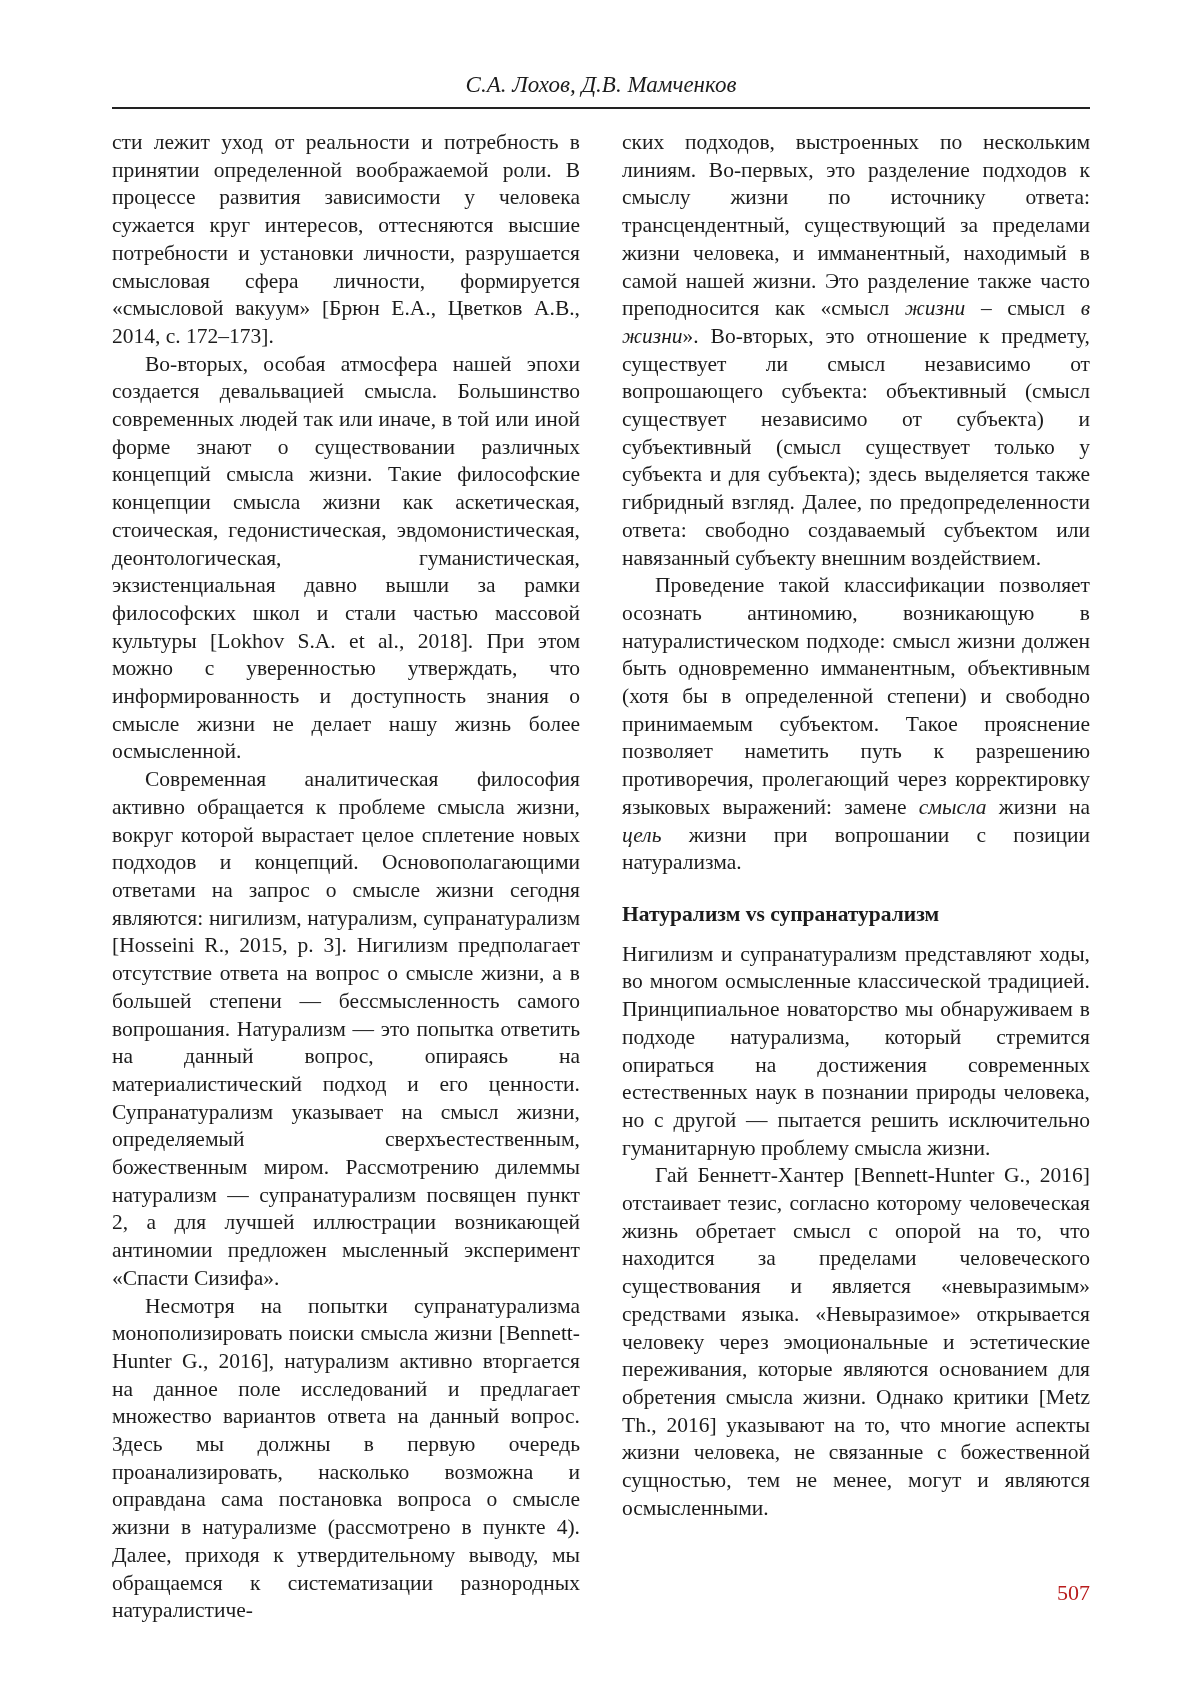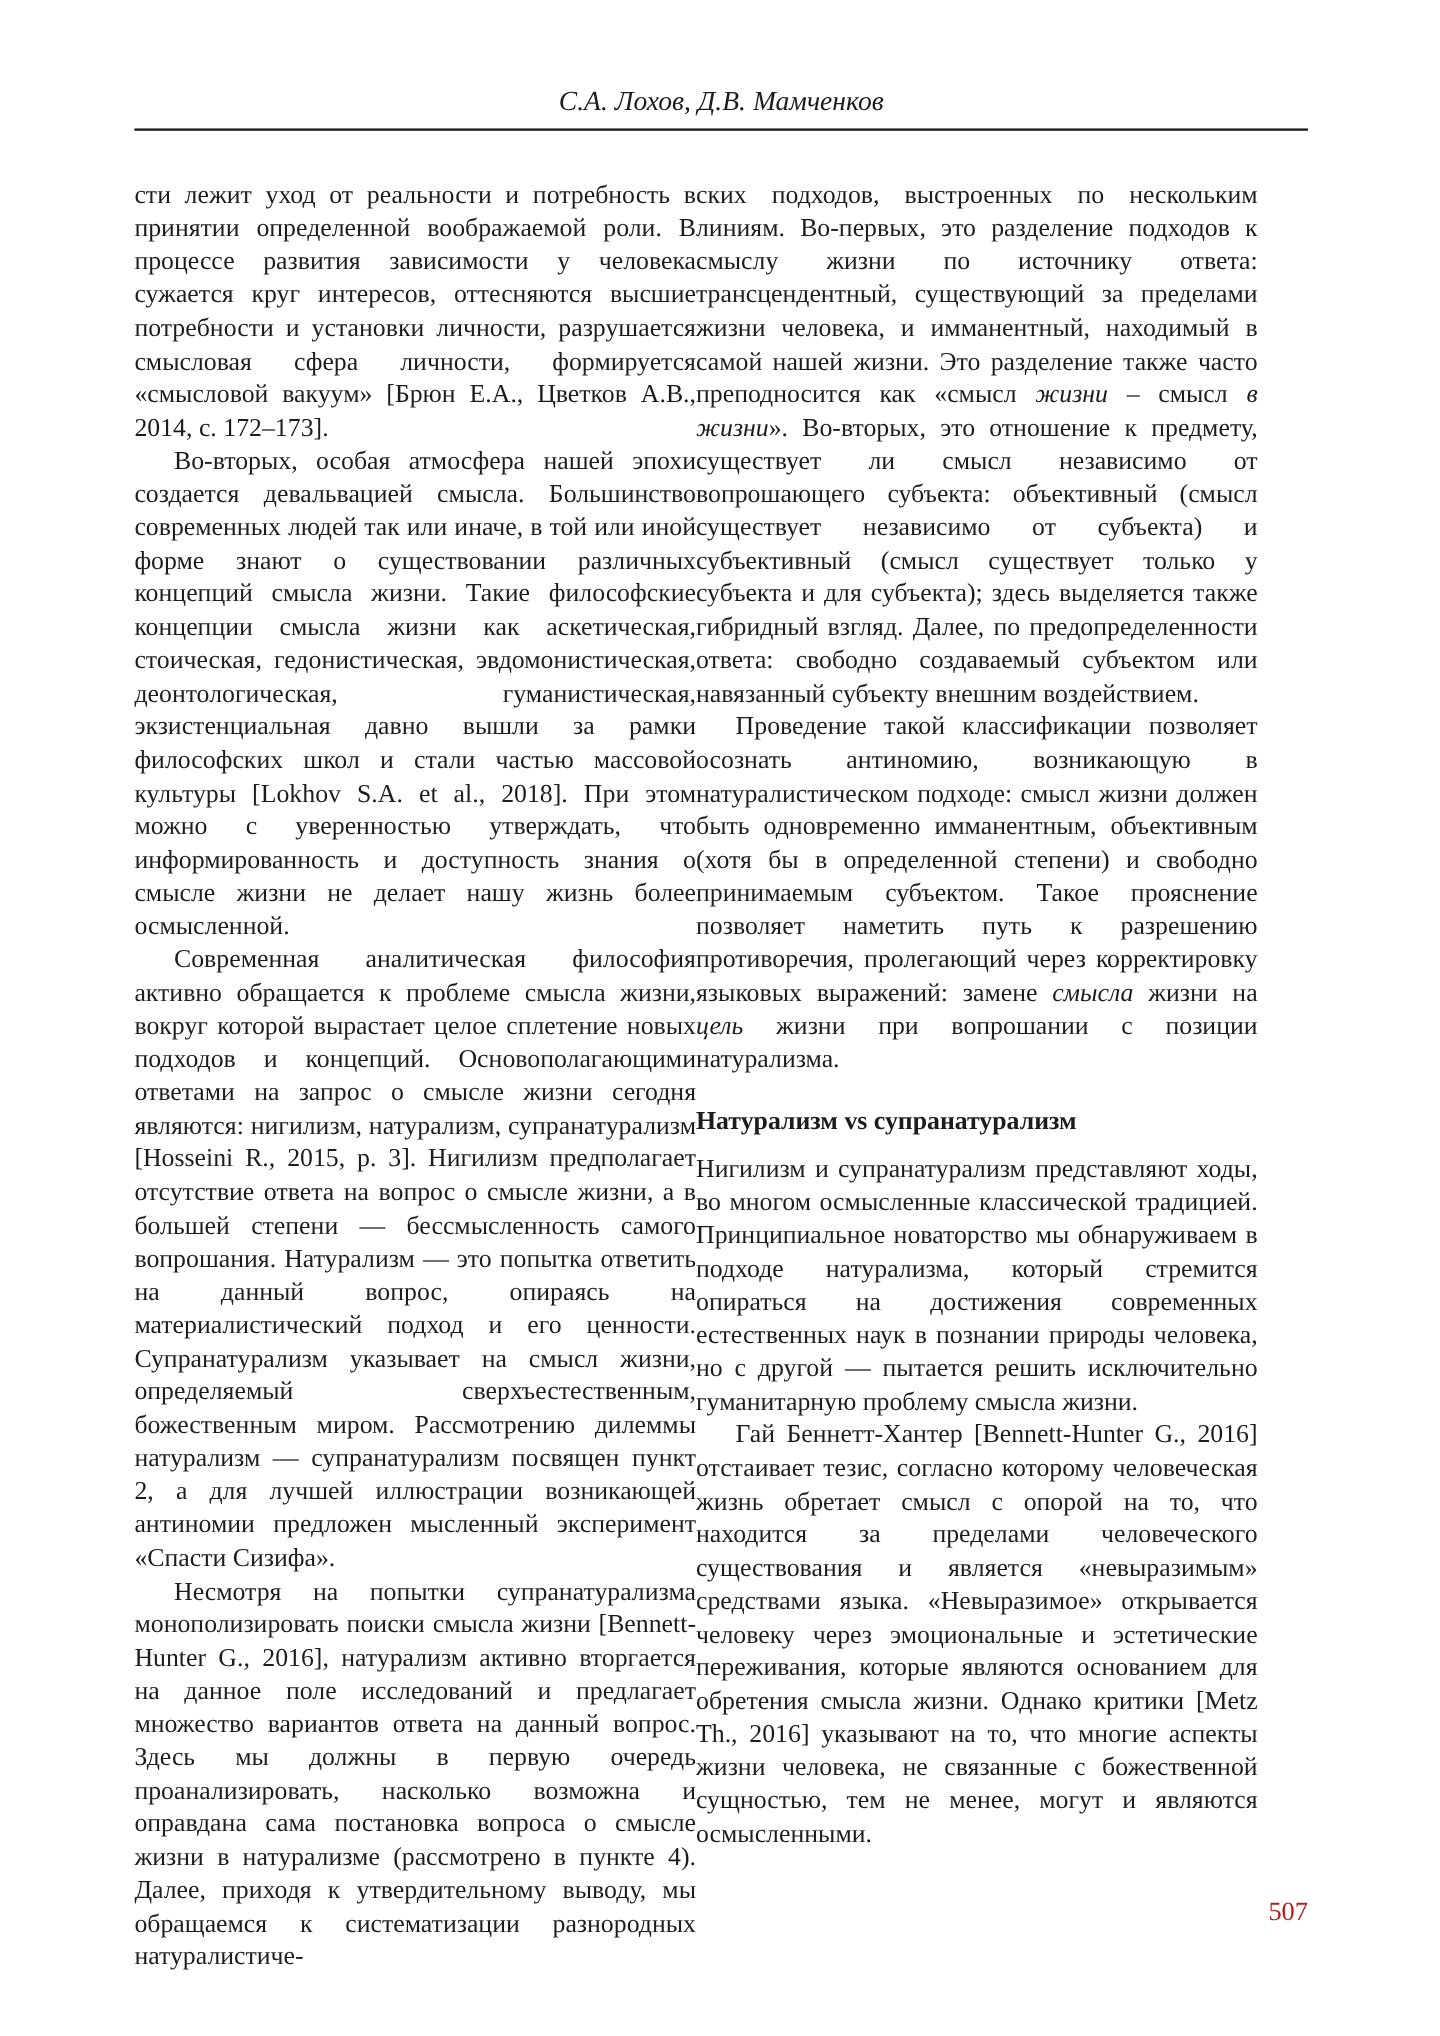--- a/index.html
+++ b/index.html
@@ -30,21 +30,22 @@
     line-height: 26px;
     color: #1c1c1c;
   }
   .header-rule {
     margin-top: 9px;
     height: 2px;
     background: #222222;
   }
   .columns {
     display: flex;
-    margin-top: 40px;
+    gap: 42px;
+    margin-top: 20px;
   }
   .col {
     width: 468px;
     text-align: justify;
     font-size: 21.5px;
     line-height: 27.7px;
     hyphens: auto;
     -webkit-hyphens: auto;
   }
   .col p.para {

